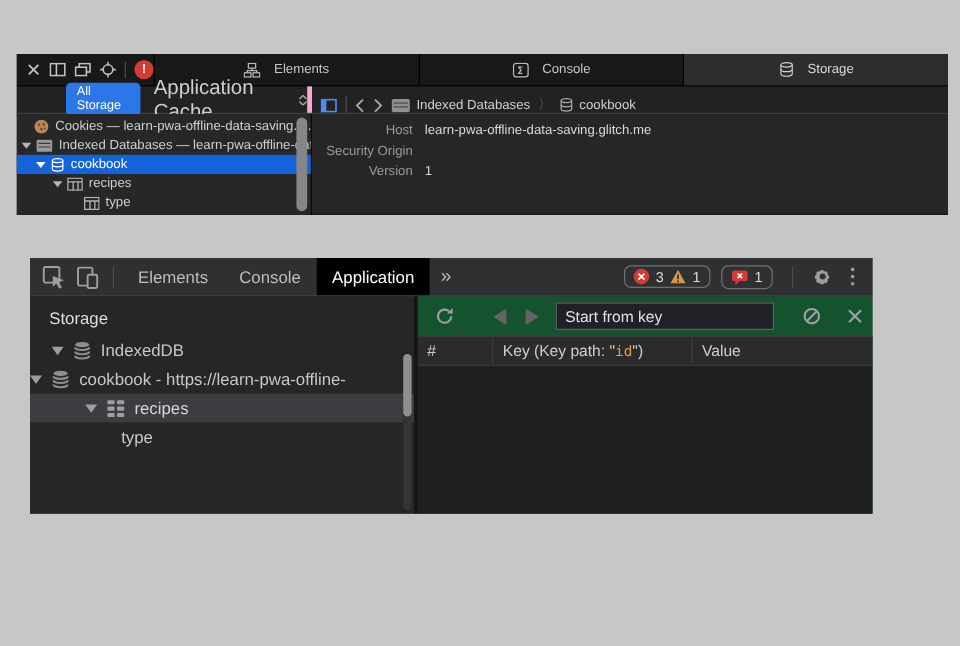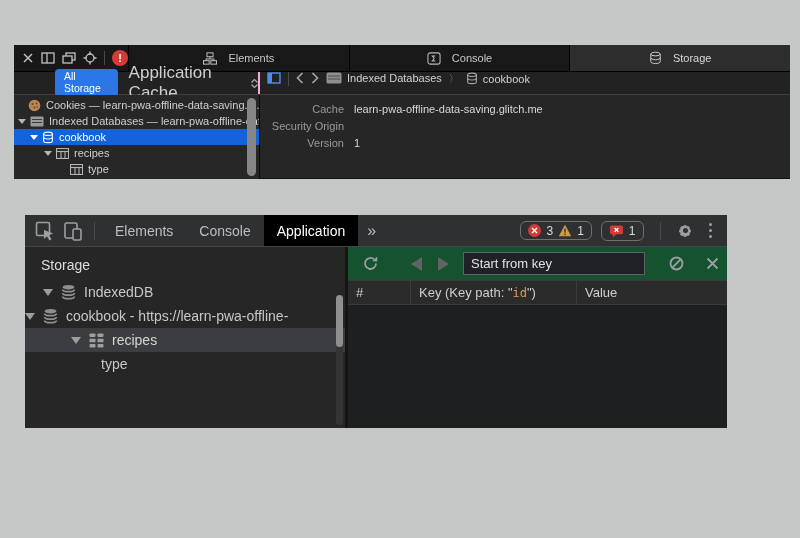--- a/index.html
+++ b/index.html
@@ -11,25 +11,25 @@
   #safari{position:absolute;left:14px;top:45px;width:776px;height:133px;background:#262626;border-bottom:1px solid #121212;}
   .sf-tabbar{display:flex;height:26px;background:#181818;}
   .sf-tools{width:114px;display:flex;align-items:center;padding-left:8px;box-sizing:border-box;gap:7px;}
   .sf-toolbtn{display:flex;align-items:center;justify-content:center;}
   .sf-vsep{width:1px;height:14px;background:#4a4a4a;}
   .sf-errbadge{width:16px;height:16px;border-radius:50%;background:#d23b36;color:#fff;font-size:11px;font-weight:bold;
                display:flex;align-items:center;justify-content:center;line-height:1;}
   .sf-tab{flex:1;display:flex;align-items:center;justify-content:center;gap:6px;color:#c6c6c6;font-size:11px;border-left:1px solid #000;}
   .sf-tab.sel{background:#2d2d2d;color:#d8d8d8;}
   .sf-row2{display:flex;height:22px;background:#222222;border-top:1px solid #000;border-bottom:1px solid #3f3f3f;}
-  .sf-row2-left{width:246px;flex:none;display:flex;align-items:center;padding-left:41px;box-sizing:border-box;gap:11px;border-right:2px solid #f9a8d4;}
+  .sf-row2-left{width:246px;flex:none;display:flex;align-items:center;padding-left:41px;box-sizing:border-box;gap:11px;border-right:4px solid #f9a8d4;}
   .sf-pill{background:#2b77e8;color:#fff;font-size:10.5px;padding:2px 9px;border-radius:4px;line-height:1.1;}
   .sf-scope{display:flex;align-items:center;gap:5px;color:#cfcfcf;font-size:17px;}
   .sf-updown{display:flex;flex-direction:column;gap:1px;}
-  .sf-crumbs{flex:1;display:flex;align-items:flex-start;gap:7px;padding-left:7px;color:#d0d0d0;font-size:11px;}
+  .sf-crumbs{flex:1;display:flex;align-items:flex-end;gap:7px;padding-left:7px;color:#d0d0d0;font-size:11px;}
   .sf-crumb{display:flex;align-items:center;gap:5px;}
   .sf-crumb-sep{color:#8a8a8a;font-size:10px;}
   .sf-body{display:flex;height:84px;}
   .sf-side{width:246px;flex:none;position:relative;background:#272727;border-right:1px solid #0a0a0a;box-sizing:border-box;padding-top:2px;}
   .sf-row{height:16px;display:flex;align-items:center;font-size:11px;color:#cfcfcf;white-space:nowrap;overflow:hidden;box-sizing:border-box;}
   .sf-row.sel{background:#1563d9;color:#fff;}
   .tri-d{width:0;height:0;border-left:4px solid transparent;border-right:4px solid transparent;border-top:5px solid #b5b5b5;margin-right:4px;flex:none;}
   .sf-row.sel .tri-d{border-top-color:#fff;}
   .icn{margin-right:5px;flex:none;}
   .pl14{padding-left:14px}.pl4{padding-left:4px}.pl16{padding-left:16px}.pl30{padding-left:30px}.pl56{padding-left:56px}
@@ -260,21 +260,21 @@
               <line x1="9" y1="3.5" x2="9" y2="10.5" stroke="#b5b5b5" stroke-width="1.1"></line>
             </svg>
         </span>
         <span>type</span>
       </div>
       <div class="sf-scrollthumb"></div>
     </div>
 
     <div class="sf-detail">
       <div class="sf-drow">
-        <span class="sf-dlabel">Cache</span>
+        <span class="sf-dlabel">Host</span>
         <span class="sf-dvalue">learn-pwa-offline-data-saving.glitch.me</span>
       </div>
       <div class="sf-drow">
         <span class="sf-dlabel">Security Origin</span>
       </div>
       <div class="sf-drow">
         <span class="sf-dlabel">Version</span>
         <span class="sf-dvalue">1</span>
       </div>
     </div>

